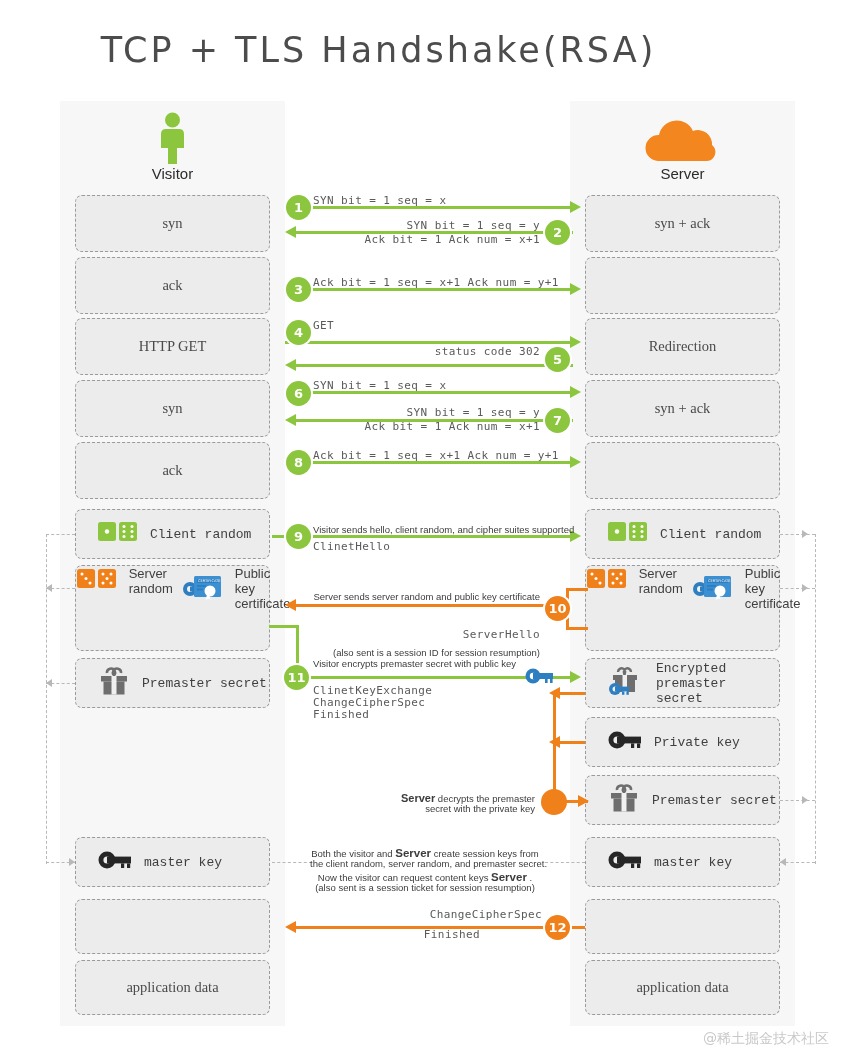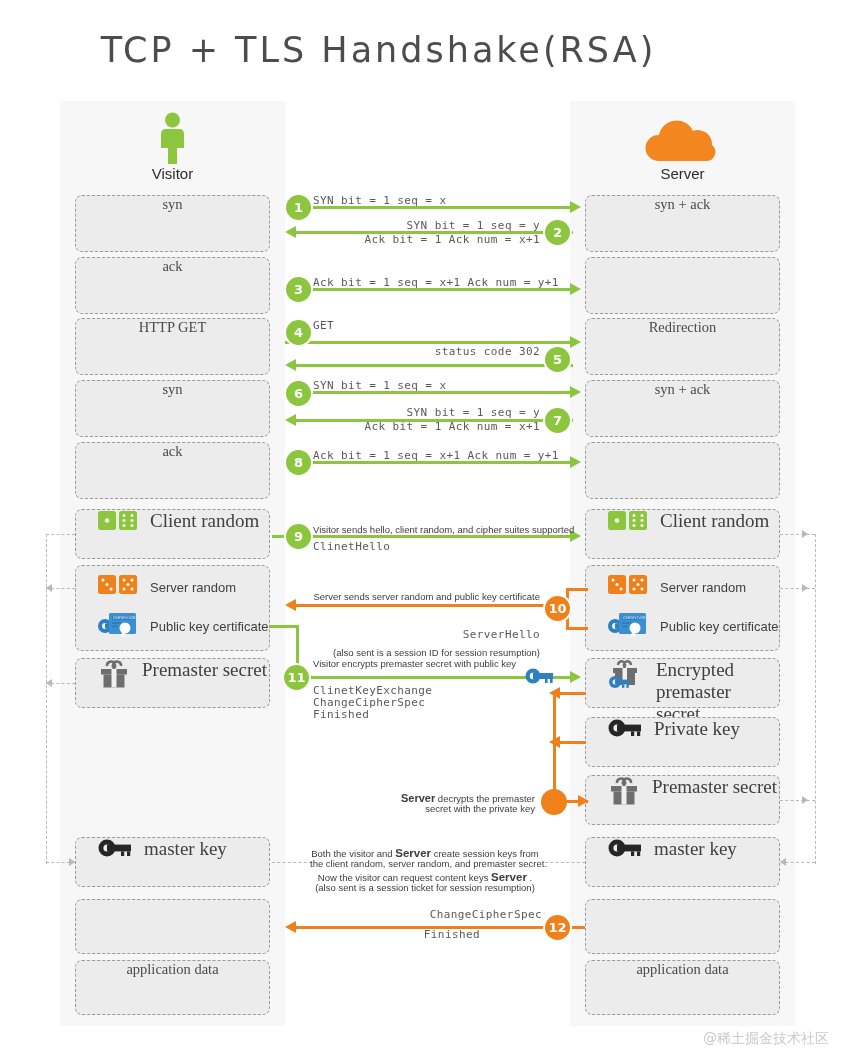--- a/index.html
+++ b/index.html
@@ -36,32 +36,32 @@
   }
   .actor-left  { left: 60px; }
   .actor-right { left: 570px; }
 
   
   .box {
     position: absolute;
     background: #ececec;
     border: 1.5px dashed #9a9a9a;
     border-radius: 7px;
-    display: flex; justify-content: center;
+    display: flex; align-items: center; justify-content: center;
   }
   .box .box-text {
     font-size: 14.5px; color: #4a4a4a;
     font-family: "Liberation Serif", serif;
   }
   .box.icon-box { justify-content: flex-start; padding-left: 22px; }
   .box.icon-box .box-text {
-    font-family: Liberation Serif, serif;
-    font-size: 19px; color: #3f3f3f; margin-left: 12px;
-  }
-  .box.two-row { flex-direction: column; justify-content: center; align-items: flex-start; padding-left: 22px; gap: 10px; }
+    font-family: Liberation Mono, monospace;
+    font-size: 13px; color: #3f3f3f; margin-left: 12px;
+  }
+  .box.two-row { flex-direction: row; justify-content: center; align-items: flex-start; padding-left: 22px; gap: 10px; }
   .row-item { display: flex; align-items: center; }
   .row-item .box-text { font-family: "Liberation Sans", sans-serif; font-size: 13px; color: #3f3f3f; margin-left: 12px; }
 
   
   .arrow-line {
     position: absolute; height: 3px; background: #8cc63e;
   }
   .arrow-line.orange { background: #f08019; }
   .arrow-head {
     position: absolute; width: 0; height: 0;

